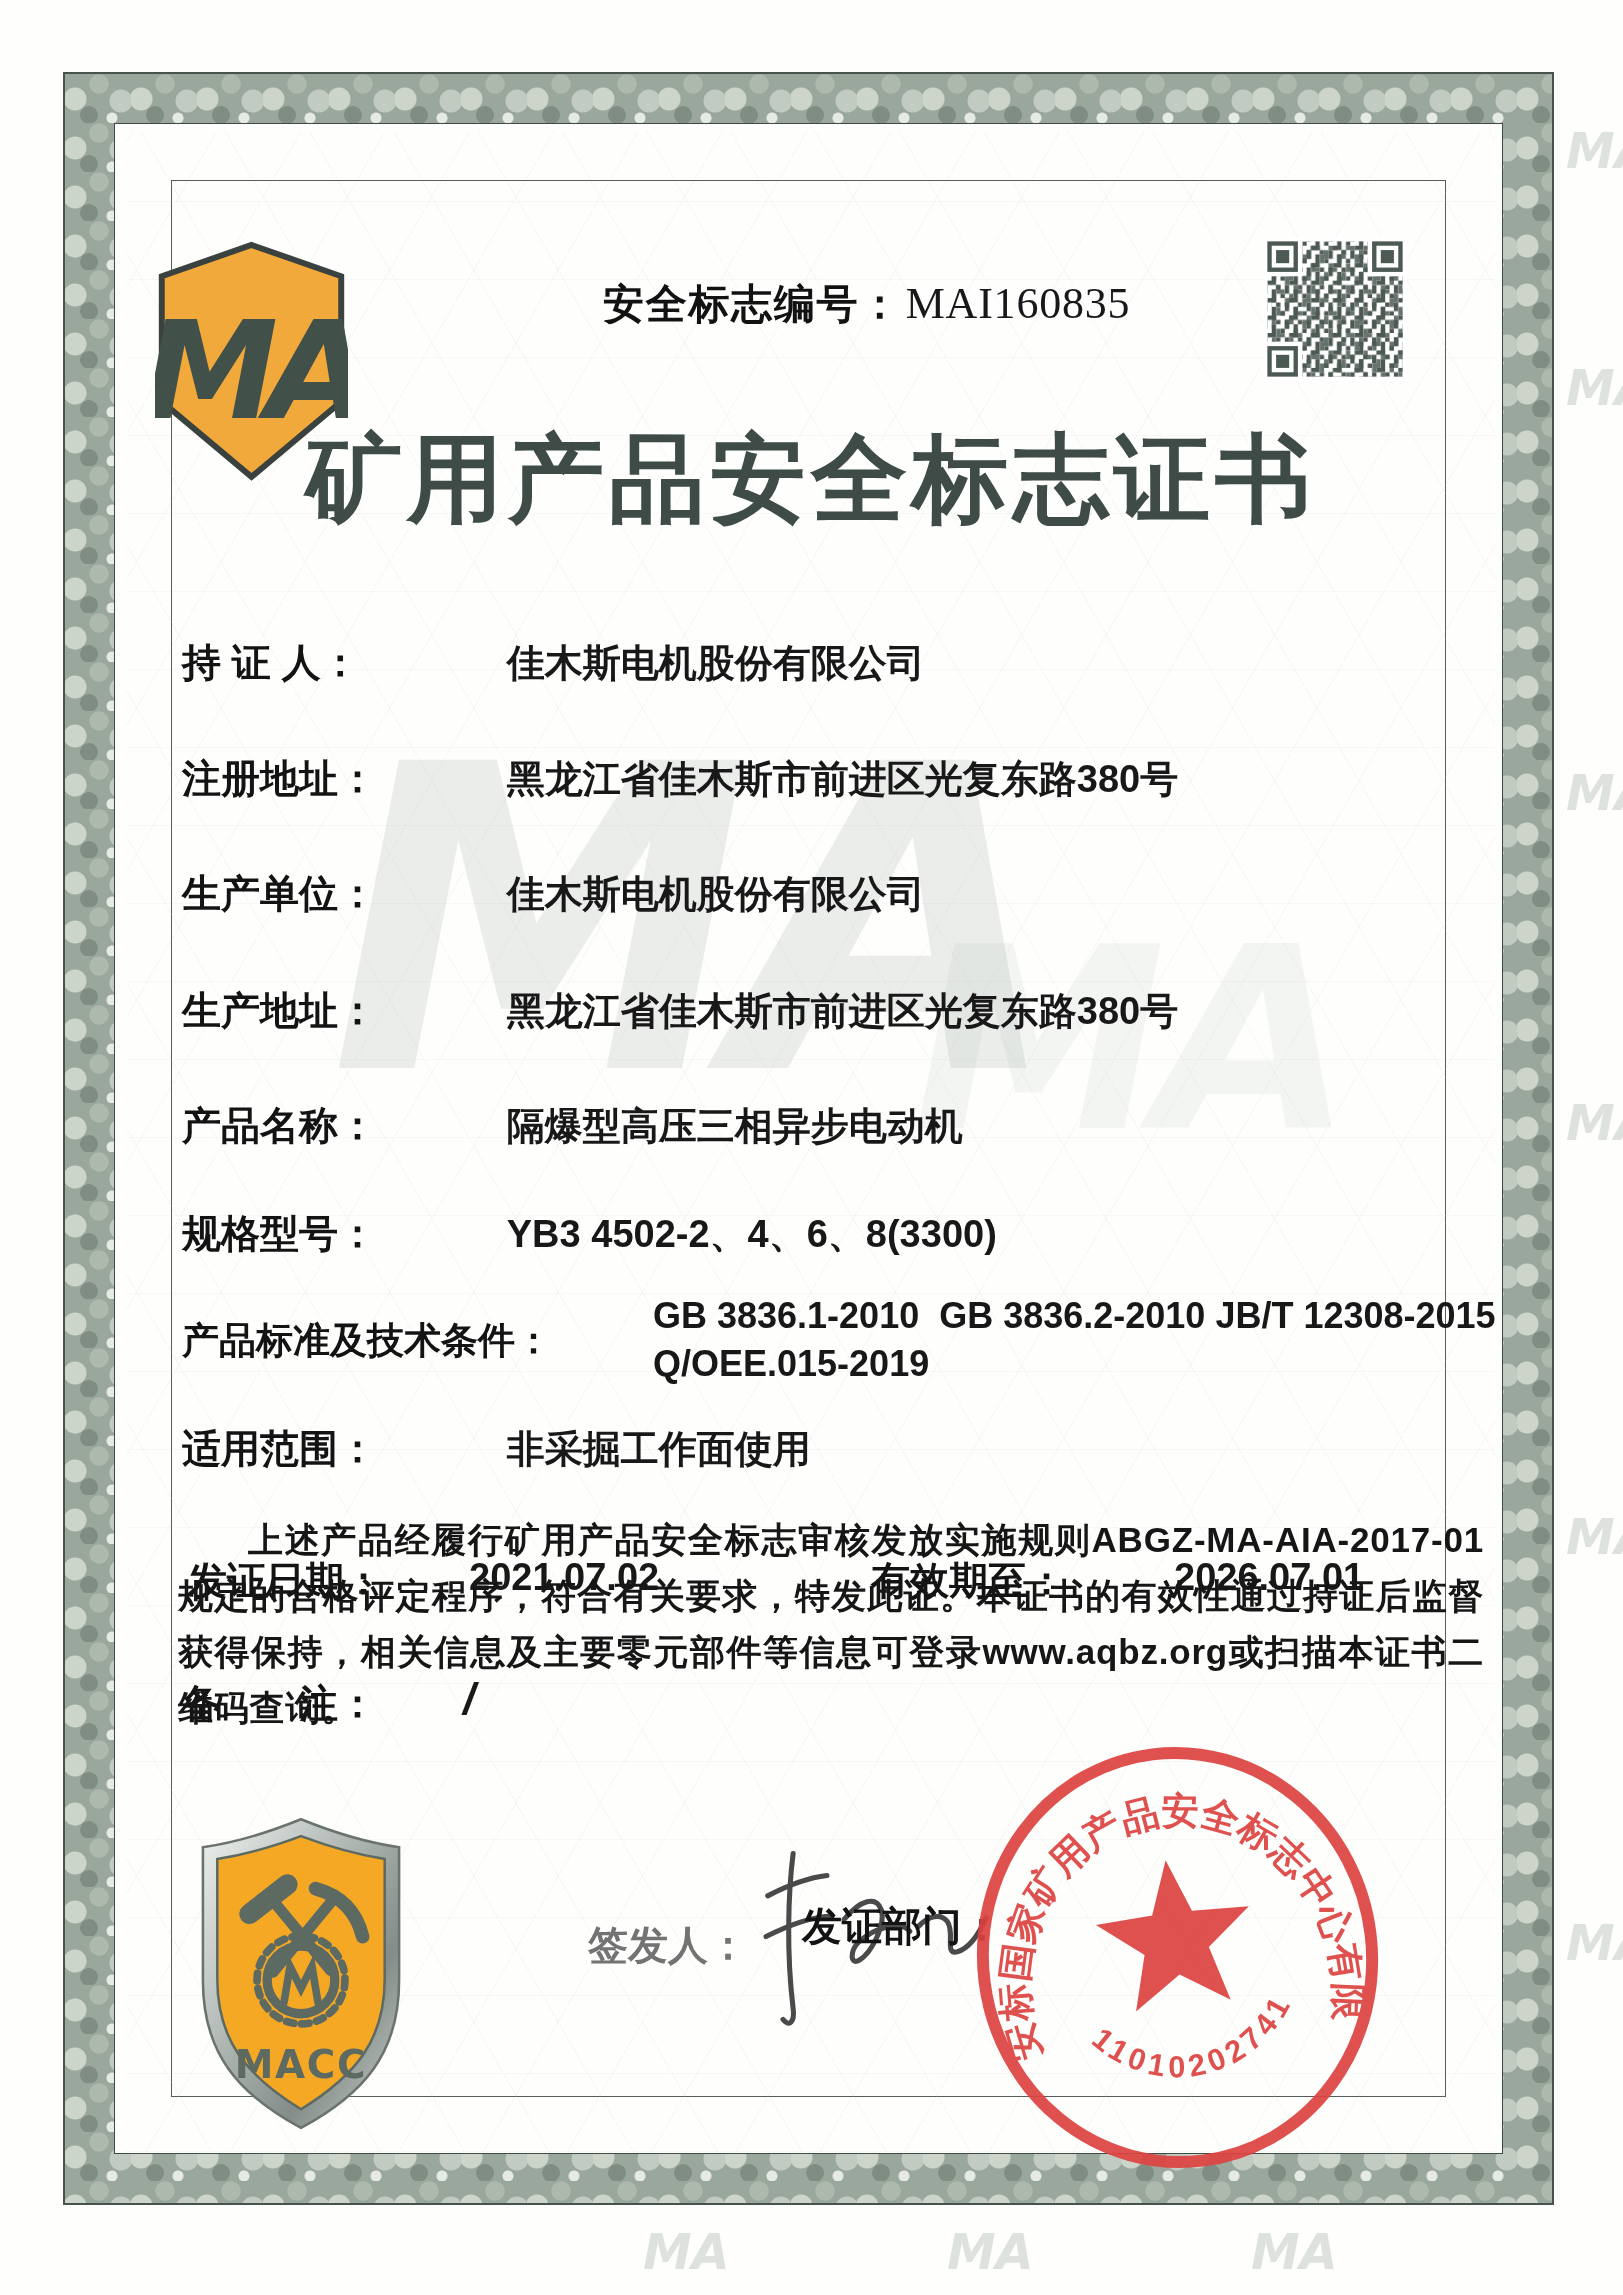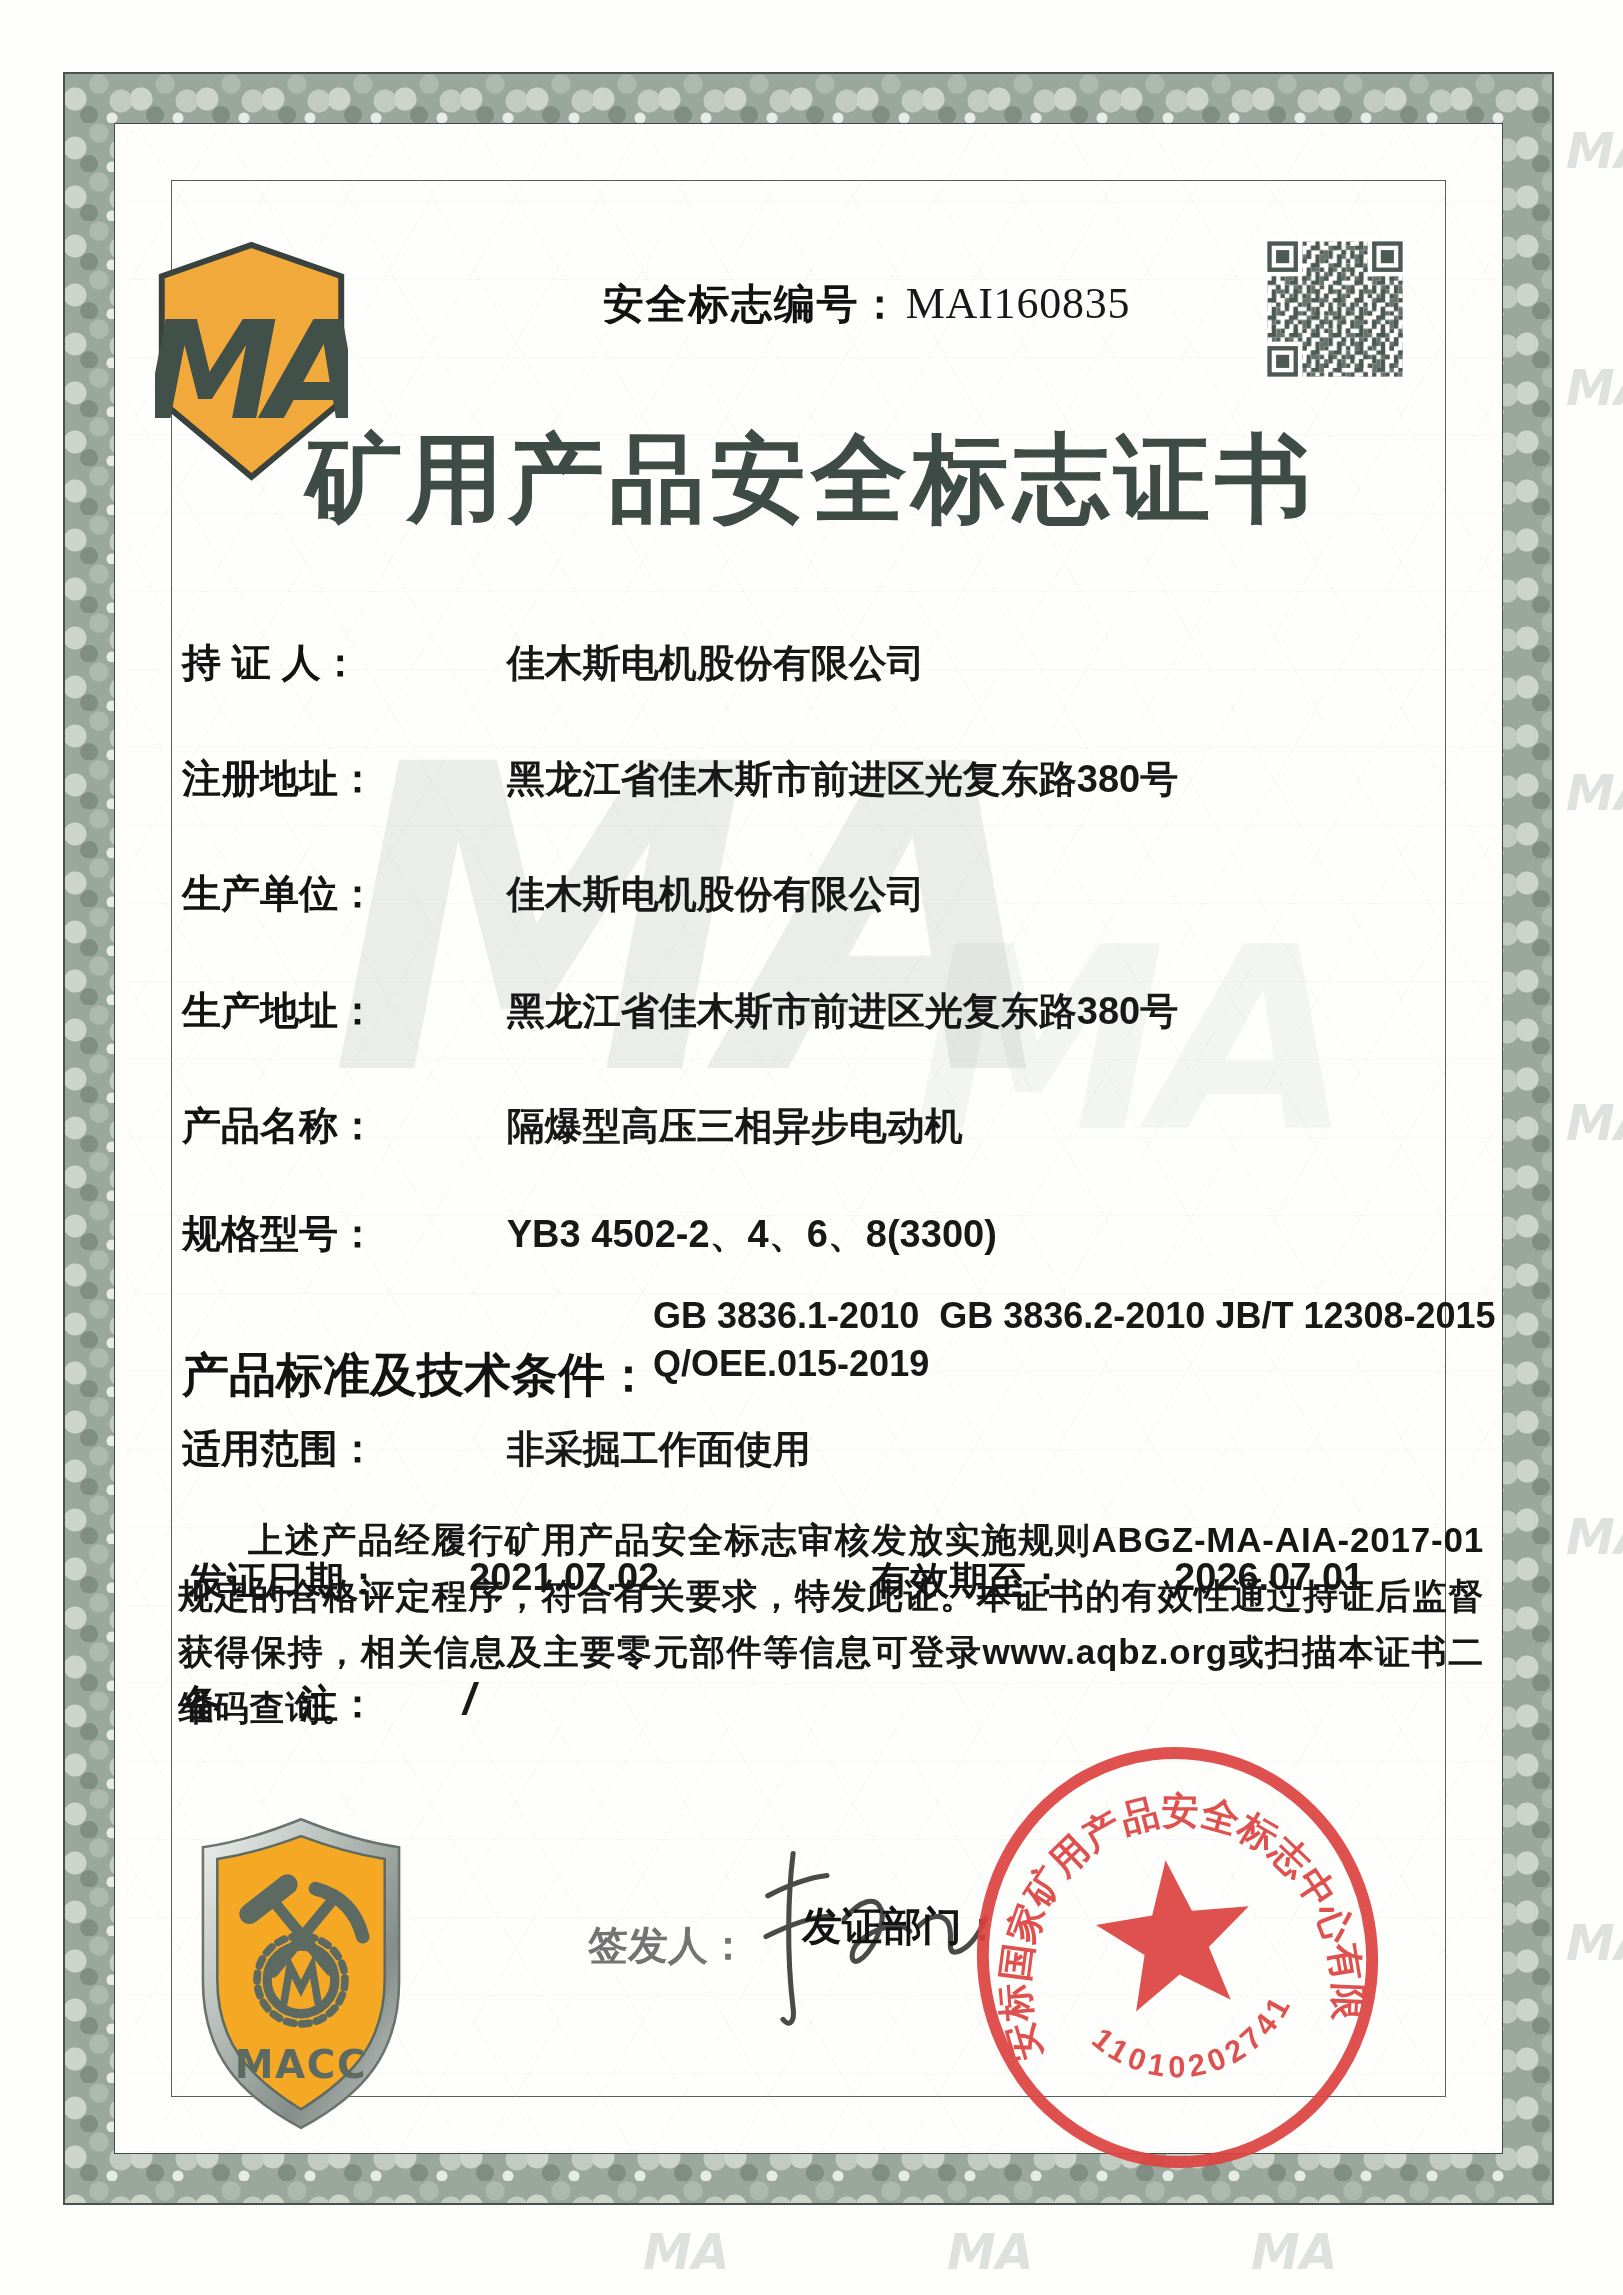--- a/index.html
+++ b/index.html
@@ -140,21 +140,21 @@
     <span class="val">黑龙江省佳木斯市前进区光复东路380号</span>
   </div>
   <div class="row" style="top:1099px">
     <span class="lbl" style="width:321px">产品名称：</span>
     <span class="val">隔爆型高压三相异步电动机</span>
   </div>
   <div class="row" style="top:1207px">
     <span class="lbl" style="width:321px">规格型号：</span>
     <span class="val">YB3 4502-2、4、6、8(3300)</span>
   </div>
-  <div class="lbl-abs" style="left:182px;top:1344px;font-size:47px">产品标准及技术条件：</div>
+  <div class="lbl-abs" style="left:182px;top:1316px;font-size:37px">产品标准及技术条件：</div>
   <div class="val-abs" style="left:653px;top:1295px;font-size:36px">GB 3836.1-2010  GB 3836.2-2010 JB/T 12308-2015</div>
   <div class="val-abs" style="left:653px;top:1343px;font-size:36px">Q/OEE.015-2019</div>
   <div class="row" style="top:1422px">
     <span class="lbl" style="width:321px">适用范围：</span>
     <span class="val">非采掘工作面使用</span>
   </div>
   <div class="lbl-abs" style="left:188px;top:1554px">发证日期：</div>
   <div class="val-abs" style="left:469px;top:1556px">2021.07.02</div>
   <div class="lbl-abs" style="left:871px;top:1554px">有效期至：</div>
   <div class="val-abs" style="left:1174px;top:1556px">2026.07.01</div>

